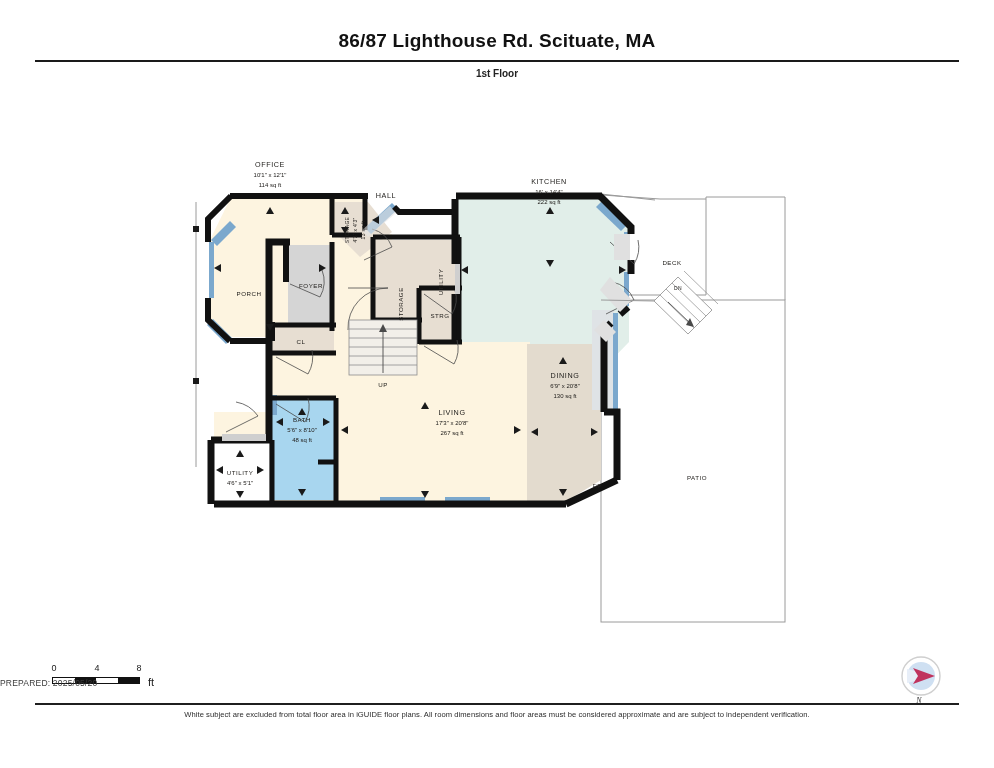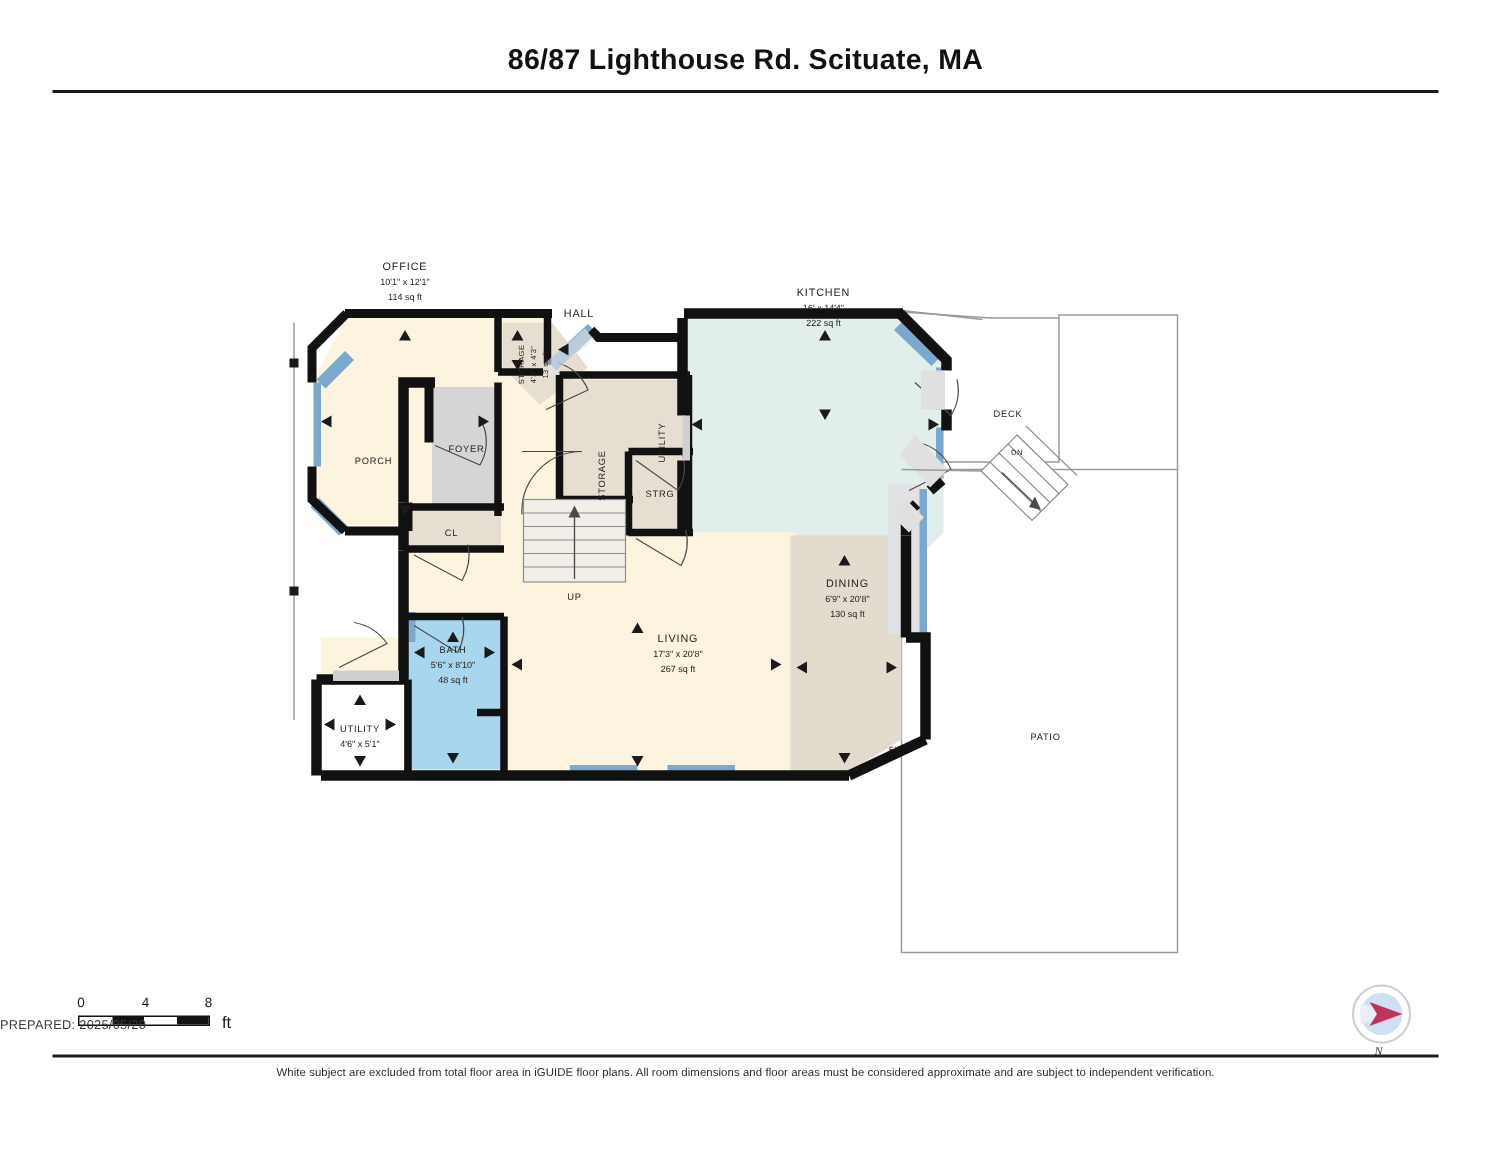--- a/index.html
+++ b/index.html
@@ -37,21 +37,21 @@
     left: 0; top: 68px; width: 994px;
     text-align: center;
     font-size: 10px;
     font-weight: bold;
     color: #222222;
   }
 
   
   #plan {
     position: absolute;
-    left: 0; top: 95px;
+    left: 0; top: 82px;
     width: 994px; height: 555px;
   }
   #plan svg { display: block; }
 
   .rm-label {
     font-family: "Liberation Sans", sans-serif;
     fill: #23211e;
     text-anchor: middle;
   }
   .rm-name { font-size: 7.2px; letter-spacing: 0.6px; }
@@ -119,20 +119,21 @@
     letter-spacing: 0.05px;
   }
 </style>
 </head>
 <body>
 
 <div id="page">
 
   <div id="header-title">86/87 Lighthouse Rd. Scituate, MA</div>
   <div id="header-rule"></div>
+  <div id="floor-label">1st Floor</div>
 
   <div id="plan">
     <svg width="994" height="555" viewBox="0 0 994 555" xmlns="http://www.w3.org/2000/svg">
 
       <path d="M196,120 L196,385" fill="none" stroke="#9a9a9a" stroke-width="1"></path>
       <rect x="193" y="144" width="6" height="6" fill="#1a1a1a"></rect>
       <rect x="193" y="296" width="6" height="6" fill="#1a1a1a"></rect>
 
       <path d="M602,113 L660,117 L706,117 L706,115 L785,115 L785,218" fill="#ffffff" stroke="#9a9a9a" stroke-width="1"></path>
       <path d="M601,112 L655,118" fill="none" stroke="#9a9a9a" stroke-width="1"></path>

